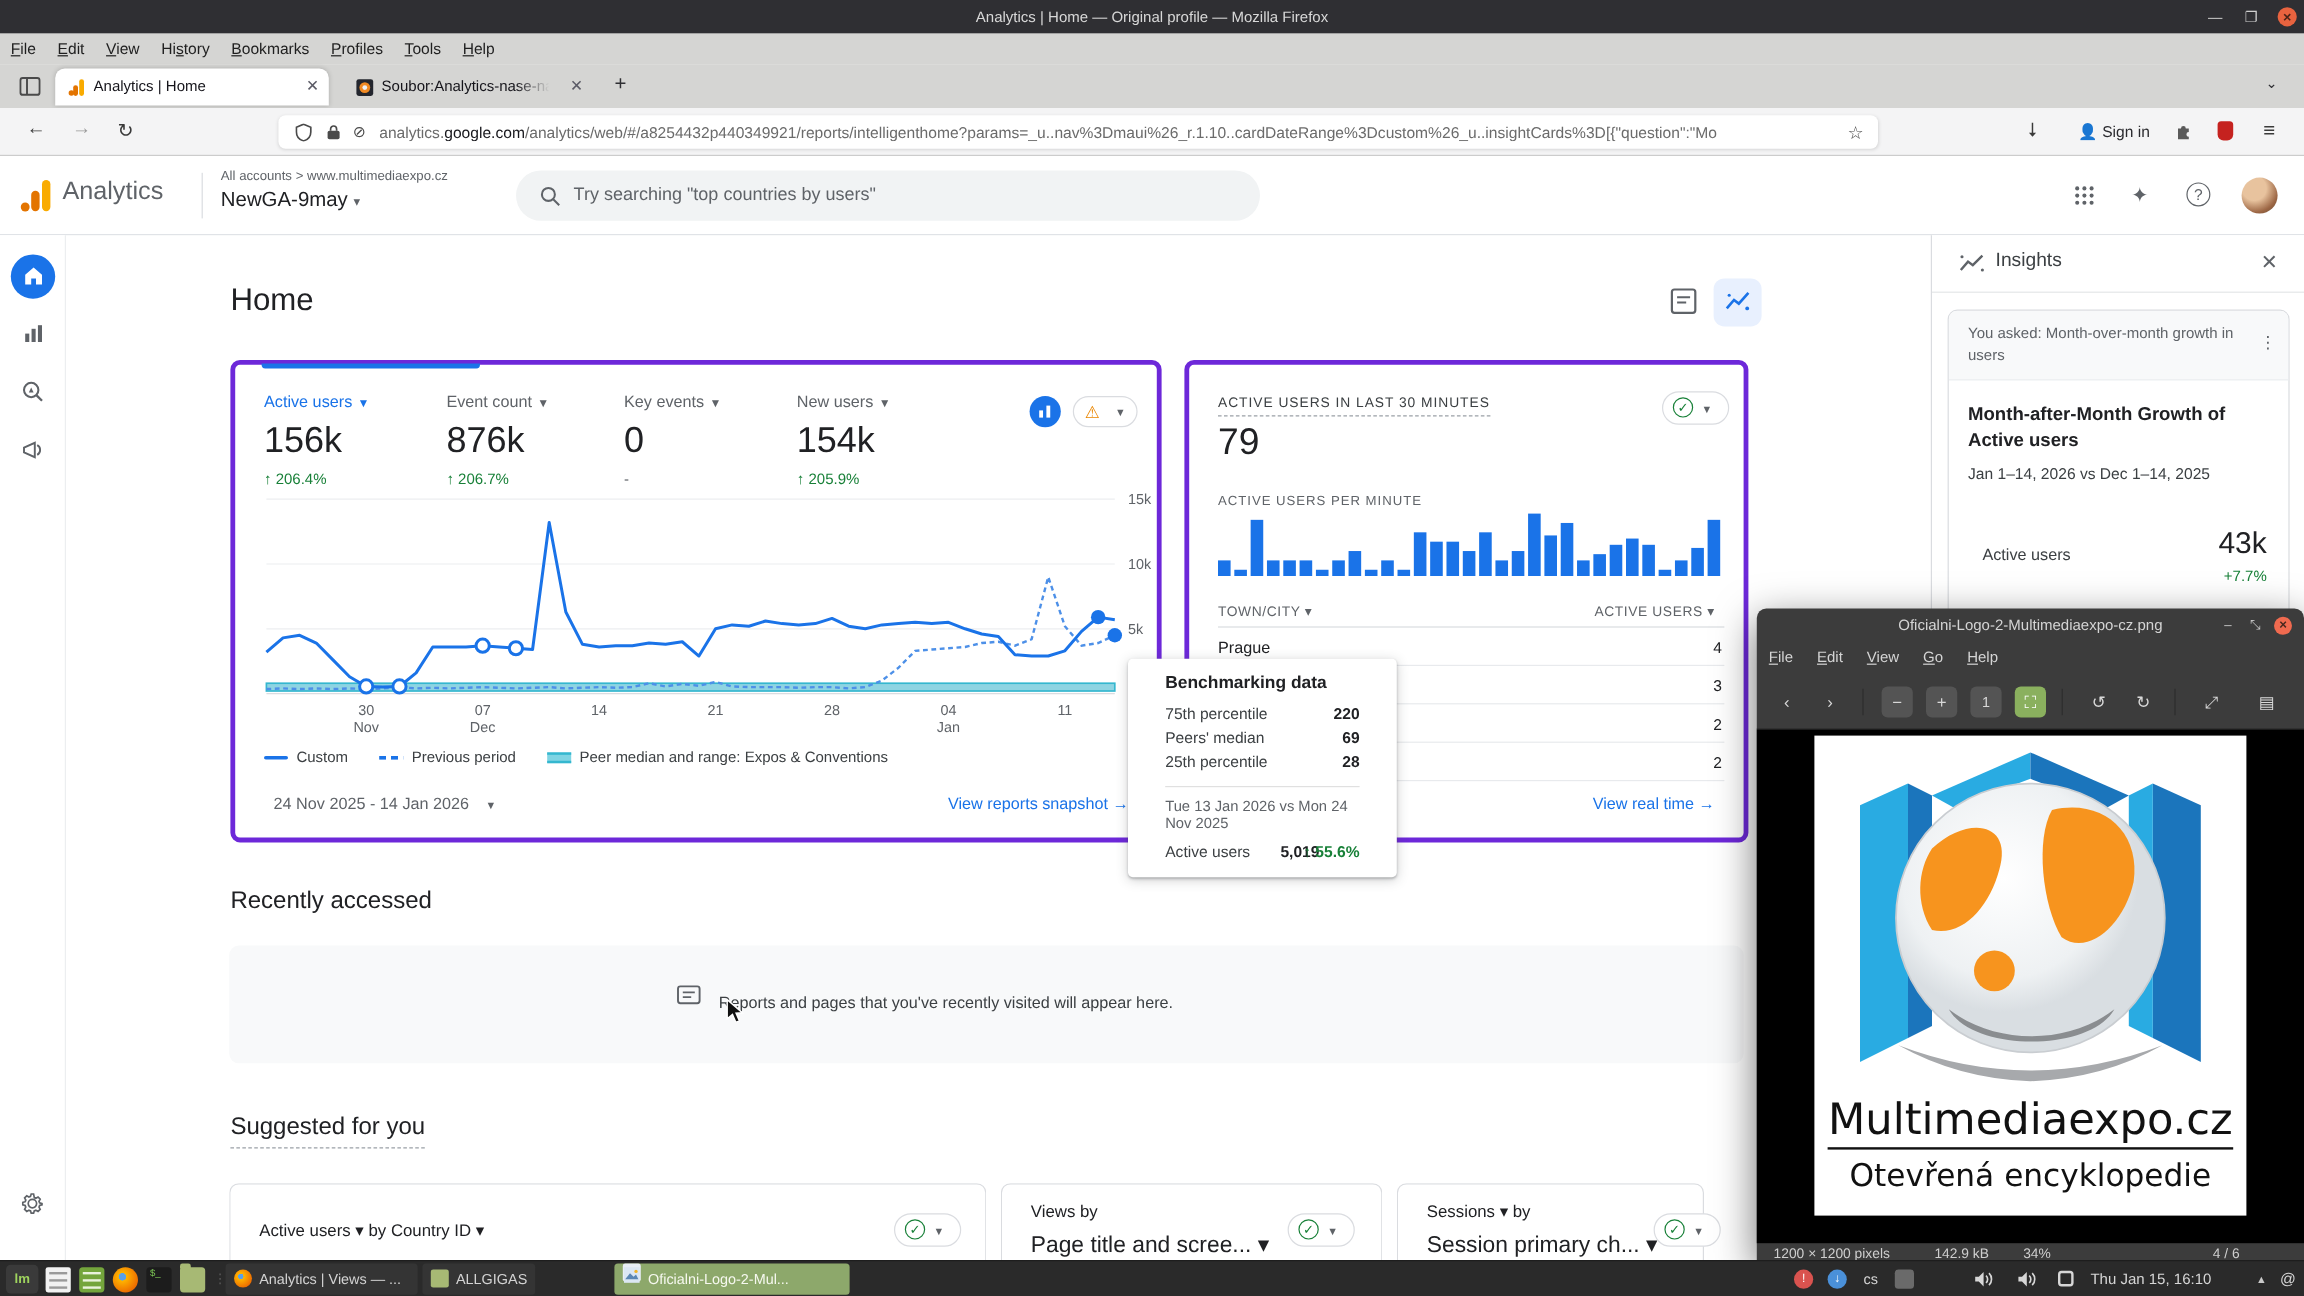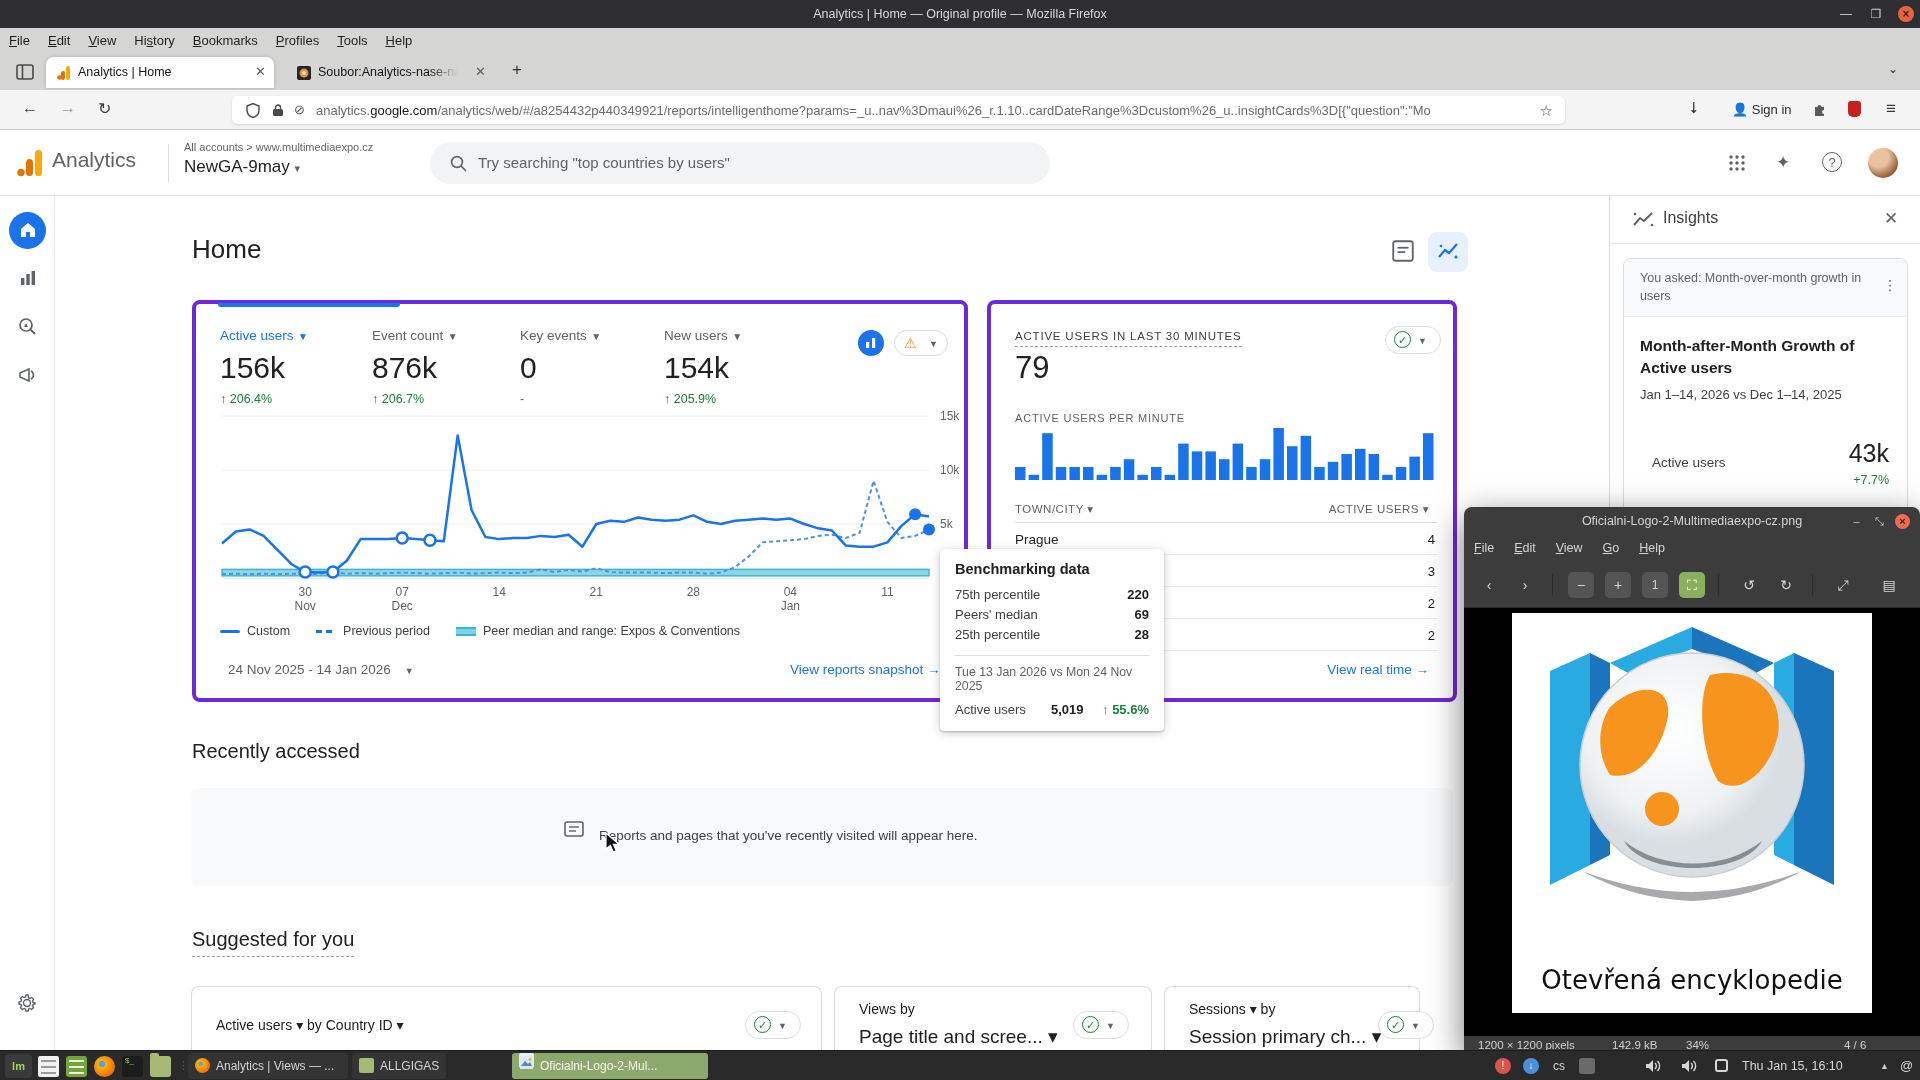--- a/index.html
+++ b/index.html
@@ -90,21 +90,21 @@
   #rt-col1 { left:24px; top:198px; font-size:11.5px; letter-spacing:.5px; color:#5f6368; }
   #rt-col2 { right:24px; top:198px; font-size:11.5px; letter-spacing:.5px; color:#5f6368; }
   #rt-head-line { left:24px; top:218px; width:422px; height:1px; background:#dadce0; }
   #town-rows { left:24px; top:219px; width:422px; }
   .town-row { height:32px; border-bottom:1px solid #e8eaed; position:relative; }
   .town-name { position:absolute; left:0; top:9px; font-size:13.5px; color:#202124; }
   .town-val { position:absolute; right:2px; top:9px; font-size:13px; color:#202124; }
   #rt-link { right:24px; top:358px; font-size:13.5px; color:#1a73e8; }
 
   #tooltip { left:940px; top:549px; width:224px; height:182px; background:#fff; border-radius:4px;
-    box-shadow:0 1px 2px rgba(60,64,67,.3), 0 2px 10px rgba(60,64,67,.25); z-index:40; padding:12px 15px; }
+    box-shadow:0 1px 2px rgba(60,64,67,.3), 0 2px 10px rgba(60,64,67,.25); z-index:40; padding:12px 31px; }
   #tt-title { font-size:14.5px; font-weight:bold; color:#202124; margin-bottom:10px; }
   .tt-row { position:relative; height:20px; font-size:13px; color:#3c4043; }
   .tt-val { position:absolute; right:0; font-weight:bold; color:#202124; }
   #tt-div { height:1px; background:#e0e0e0; margin:8px 0 9px; }
   #tt-compare { font-size:12.3px; color:#5f6368; margin-bottom:9px; }
   #tt-last { position:relative; height:18px; font-size:13px; color:#3c4043; }
   #tt-metric-val { position:absolute; left:96px; font-weight:bold; color:#202124; }
   #tt-delta { position:absolute; right:0; font-weight:bold; color:#188038; }
 
   #recent-title { left:192px; top:740px; font-size:20px; color:#202124; }
@@ -583,20 +583,21 @@
         <polygon points="282,40 262,50 262,242 282,252" fill="#29abe2"></polygon>
         <polygon points="98,50 180,14 180,36 116,60" fill="#29abe2"></polygon>
         <polygon points="262,50 180,14 180,36 244,60" fill="#1b75bc"></polygon>
         <path d="M70,258 Q180,300 290,258 Q240,286 180,288 Q120,286 70,258 Z" fill="#a7a9ac"></path>
         <circle cx="180" cy="152" r="112" fill="url(#ocean)" stroke="#c9cdd1" stroke-width="1.5"></circle>
         <path d="M98,94 C128,66 166,72 154,112 C146,142 124,168 98,162 C84,140 86,112 98,94 Z" fill="#f7941e"></path>
         <path d="M198,62 C240,52 272,80 266,122 C258,158 228,184 206,168 C190,142 184,86 198,62 Z" fill="#f7941e"></path>
         <circle cx="150" cy="196" r="17" fill="#f7941e"></circle>
         <path d="M112,228 C150,258 212,258 250,228 C230,264 132,264 112,228 Z" fill="#8a8d90"></path>
       </svg>
+      <div id="logo-title" class="abs"><span>Multimediaexpo.cz</span></div>
       <div id="logo-sub" class="abs">Otevřená encyklopedie</div>
     </div>
   </div>
   <div id="vw-status" class="abs">
     <span class="abs vst" style="left:14px">1200 × 1200 pixels</span>
     <span class="abs vst" style="left:148px">142.9 kB</span>
     <span class="abs vst" style="left:222px">34%</span>
     <span class="abs vst" style="left:380px">4 / 6</span>
   </div>
 </div>

